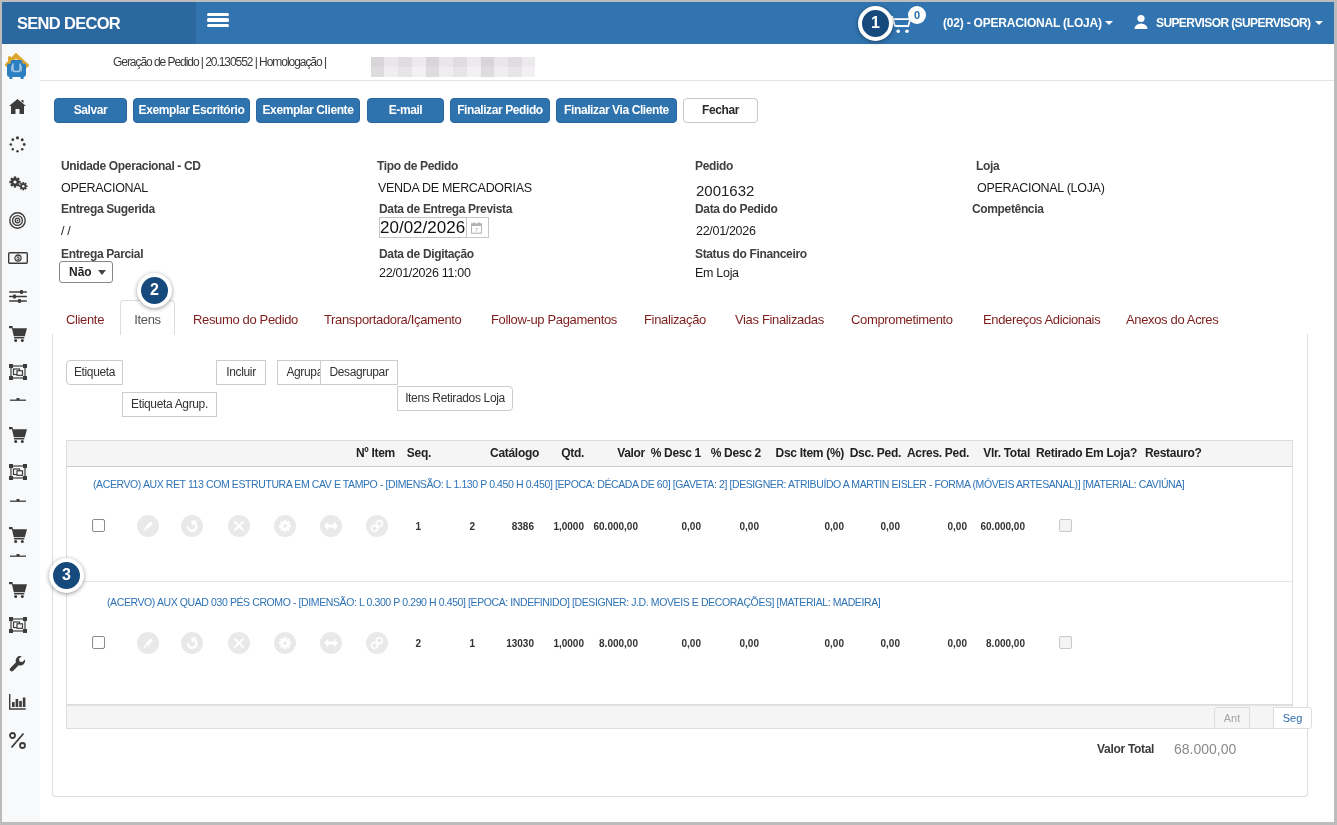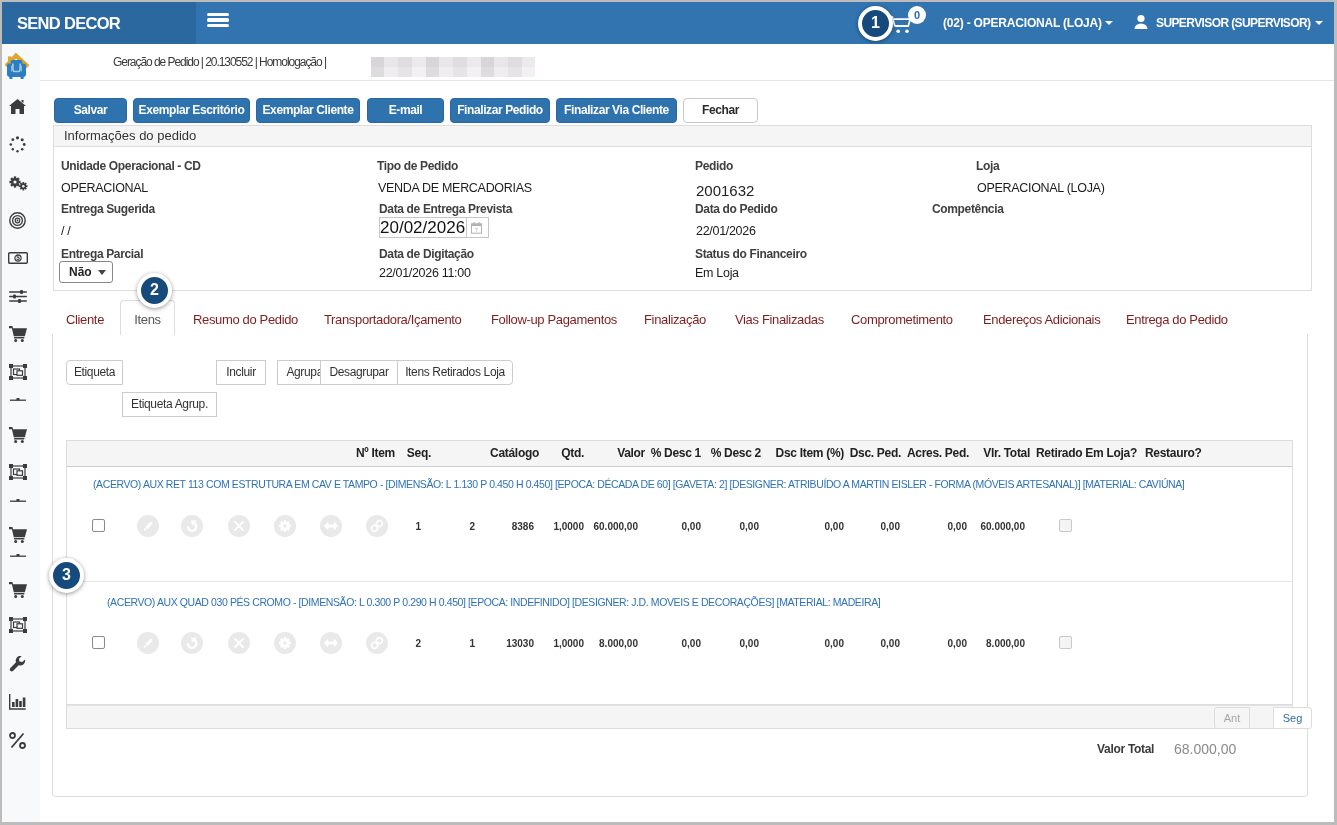--- a/index.html
+++ b/index.html
@@ -45,21 +45,21 @@
 .tabline { left:52px; top:334px; width:1256px; height:1px; background:#ddd; }
 .tab-active-box { left:120px; top:300px; width:55px; height:35px; background:#fff; border:1px solid #ddd; border-bottom:none; border-radius:4px 4px 0 0; z-index:5; }
 .tab-active { left:0; top:3px; width:53px; height:31px; line-height:31px; text-align:center; color:#555; font-size:13px; letter-spacing:-0.35px; }
 
 
 .panel { left:52px; top:334px; width:1256px; height:463px; border:1px solid #ddd; border-top:none; border-radius:0 0 4px 4px; background:#fff; }
 
 
 .tbtn { position:absolute; top:360px; height:25px; background:#fff; border:1px solid #ccc; color:#333; font-size:12px; letter-spacing:-0.35px; white-space:nowrap; text-align:center; line-height:23px; }
 .tbtn.first { border-radius:4px 0 0 4px; }
-.tbtn.last { border-radius:0 4px 4px 0; }
+.tbtn.last { border-radius:0 4px 4px 0;margin-top:26px; }
 
 
 .filtros { left:66px; top:402px; width:1227px; height:28px; background:#f7f7f7; border:1px solid #ddd; font-size:13px; letter-spacing:-0.2px; color:#333; line-height:26px; padding-left:12px; }
 
 
 .tbl { left:66px; top:440px; width:1227px; height:265px; border:1px solid #ddd; background:#fff; }
 .thead { left:0; top:0; width:100%; height:26px; background:#f5f5f5; border-bottom:1px solid #ccc; }
 .th { position:absolute; top:440px; height:26px; line-height:26px; font-size:12px; font-weight:bold; letter-spacing:-0.3px; color:#222; white-space:nowrap; }
 .rowdiv { left:0; top:140px; width:100%; height:1px; background:#e5e5e5; }
 .plink { position:absolute; font-size:10.5px; letter-spacing:-0.4px; color:#2e73b5; white-space:nowrap; }
@@ -289,35 +289,32 @@
   
   <div class="btn" style="left:54px;width:73px;">Salvar</div>
   <div class="btn" style="left:133px;width:117px;">Exemplar Escritório</div>
   <div class="btn" style="left:256px;width:104px;">Exemplar Cliente</div>
   <div class="btn" style="left:367px;width:77px;">E-mail</div>
   <div class="btn" style="left:450px;width:100px;">Finalizar Pedido</div>
   <div class="btn" style="left:556px;width:121px;">Finalizar Via Cliente</div>
   <div class="btn white" style="left:683px;width:75px;">Fechar</div>
 
   
-  <div class="abs fieldset">
-    <div class="abs fs-head">Informações do pedido</div>
-  </div>
   <div class="lbl" style="left:61px;top:159px;">Unidade Operacional - CD</div>
   <div class="lbl" style="left:377px;top:159px;">Tipo de Pedido</div>
   <div class="lbl" style="left:695px;top:159px;">Pedido</div>
   <div class="lbl" style="left:976px;top:159px;">Loja</div>
   <div class="val" style="left:61px;top:181px;">OPERACIONAL</div>
   <div class="val" style="left:378px;top:181px;">VENDA DE MERCADORIAS</div>
   <div class="bigval" style="left:696px;top:182px;">2001632</div>
   <div class="val" style="left:977px;top:181px;">OPERACIONAL (LOJA)</div>
   <div class="lbl" style="left:61px;top:202px;">Entrega Sugerida</div>
   <div class="lbl" style="left:379px;top:202px;">Data de Entrega Prevista</div>
   <div class="lbl" style="left:695px;top:202px;">Data do Pedido</div>
-  <div class="lbl" style="left:932px;top:202px;text-align:center;">Competência</div>
+  <div class="lbl" style="left:972px;top:202px;text-align:center;">Competência</div>
   <div class="val" style="left:61px;top:224px;">/ /</div>
   
   <div class="abs" style="left:379px;top:217px;width:88px;height:21px;border:1px solid #c6c6c6;background:#fff;font-size:17px;color:#111;text-align:right;line-height:19px;padding-right:3px;">20/02/2026</div>
   <div class="abs" style="left:467px;top:217px;width:22px;height:21px;border:1px solid #c6c6c6;border-left:none;background:#fff;">
     <svg style="position:absolute;left:4px;top:4px" width="12" height="12" viewBox="0 0 12 12">
         <rect x="0.5" y="1.8" width="10" height="9.4" fill="none" stroke="#b3b3b3" stroke-width="1"></rect>
         <rect x="0.5" y="1.8" width="10" height="2.2" fill="#b3b3b3"></rect>
         <rect x="2.2" y="0.2" width="1.4" height="2.6" fill="#b3b3b3"></rect>
         <rect x="7.4" y="0.2" width="1.4" height="2.6" fill="#b3b3b3"></rect>
         <text x="5.5" y="9.6" font-size="6" fill="#b3b3b3" text-anchor="middle" font-family="Liberation Sans">7</text>
@@ -340,21 +337,21 @@
       <div class="abs tab-active">Itens</div>
     </div>
   <div class="tab" style="left:66px;">Cliente</div>
   <div class="tab" style="left:193px;">Resumo do Pedido</div>
   <div class="tab" style="left:324px;">Transportadora/Içamento</div>
   <div class="tab" style="left:491px;">Follow-up Pagamentos</div>
   <div class="tab" style="left:644px;">Finalização</div>
   <div class="tab" style="left:735px;">Vias Finalizadas</div>
   <div class="tab" style="left:851px;">Comprometimento</div>
   <div class="tab" style="left:983px;">Endereços Adicionais</div>
-  <div class="tab" style="left:1126px;">Entrega do Pedido</div>
+  <div class="tab" style="left:1126px;">Anexos do Acres</div>
 
   
   <div class="abs panel"></div>
 
   
   <div class="tbtn first" style="left:66px;width:57px;">Etiqueta</div>
   <div class="tbtn" style="left:122px;width:95px;margin-top:32px;">Etiqueta Agrup.</div>
   <div class="tbtn" style="left:216px;width:50px;">Incluir</div>
   <div class="tbtn" style="left:277px;width:59px;">Agrupar</div>
   <div class="tbtn" style="left:320px;width:78px;">Desagrupar</div>

